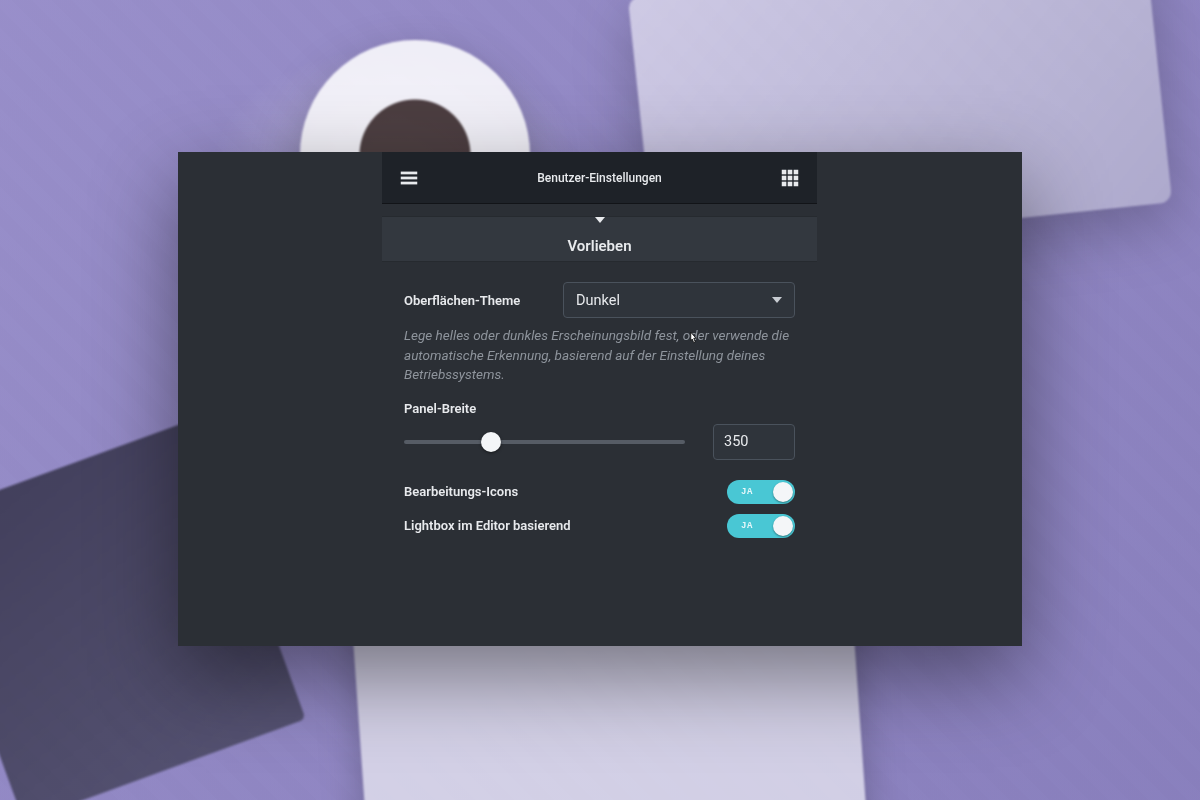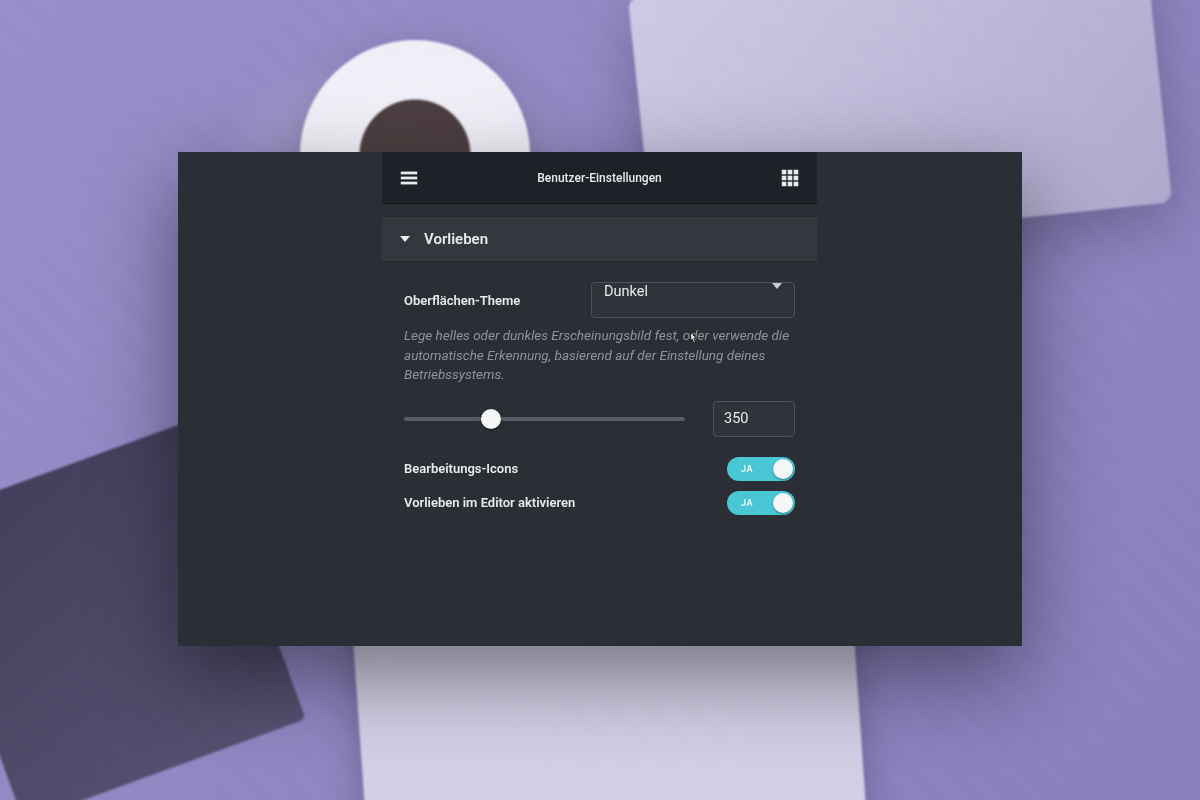--- a/index.html
+++ b/index.html
@@ -48,52 +48,53 @@
   .titlebar .title { color: #e8eaed; font-size: 12px; font-weight: 500; flex: 1; text-align: center; }
   .icon-btn { width: 26px; height: 26px; display: flex; align-items: center; justify-content: center; color: #e8eaed; cursor: pointer; }
   .icon-btn svg { width: 22px; height: 22px; }
 
   .section { margin-top: 12px; }
   .section-header {
     height: 46px; background: #33383f; display: flex; align-items: center;
     padding: 0 18px; gap: 14px; color: #e8eaed; font-size: 15px; font-weight: 600;
     border-top: 1px solid rgba(0,0,0,.25);
     border-bottom: 1px solid rgba(0,0,0,.25);
+    flex-direction: column;
   }
   .section-header .tri { width: 0; height: 0; border-left: 5px solid transparent; border-right: 5px solid transparent; border-top: 6px solid #e8eaed; }
 
   .body { padding: 20px 22px 0 22px; color: #d6d9de; }
   .row { display: flex; align-items: center; justify-content: space-between; margin-bottom: 6px; }
   .label { font-size: 13px; font-weight: 600; color: #e8eaed; }
   .help { font-size: 13.5px; font-style: italic; color: #8e949c; line-height: 1.45; margin: 8px 0 16px 0; }
 
   .select {
-    width: 204px; height: 36px; background: #2f343b; border: 1px solid #4a525c;
-    border-radius: 4px; display: flex; justify-content: space-between;
+    width: 232px; height: 36px; background: #2f343b; border: 1px solid #4a525c;
+    border-radius: 4px; display: flex; align-items: center; justify-content: space-between;
     padding: 0 12px; color: #e8eaed; font-size: 14.5px; cursor: pointer; position: relative;
   }
   .select .caret { width: 0; height: 0; border-left: 5px solid transparent; border-right: 5px solid transparent; border-top: 6px solid #c8ccd2; }
 
   .slider-row { display: flex; align-items: center; gap: 28px; margin: 8px 0 20px 0; }
   .slider { position: relative; flex: 1; height: 20px; display: flex; align-items: center; }
   .slider .track { height: 4px; width: 100%; background: #565c65; border-radius: 2px; }
   .slider .thumb {
     position: absolute; left: 31%; top: 50%; transform: translate(-50%, -50%);
     width: 20px; height: 20px; border-radius: 50%; background: #f4f6f8;
     box-shadow: 0 1px 3px rgba(0,0,0,.5);
   }
   .num-input {
     width: 82px; height: 36px; background: #2f343b; border: 1px solid #4a525c;
     border-radius: 4px; color: #e8eaed; font-size: 14.5px; padding: 0 10px;
     display: flex; align-items: center;
   }
 
   .toggle {
     width: 68px; height: 24px; border-radius: 12px; background: #49c7d4;
-    position: relative; cursor: pointer; display: flex; align-items: center;
+    position: relative; cursor: pointer; display: flex; align-items: center; font-family: Liberation Mono, monospace;
   }
   .toggle .knob {
     position: absolute; right: 2px; top: 2px; width: 20px; height: 20px;
     border-radius: 50%; background: #f4f6f8; box-shadow: 0 1px 2px rgba(0,0,0,.4);
   }
   .toggle .yes {
     position: absolute; left: 14px; font-size: 9px; font-weight: 700;
     color: rgba(255,255,255,.85); letter-spacing: .5px;
   }
 
@@ -152,20 +153,21 @@
               <div class="label">Oberflächen-Theme</div>
               <div class="select">
                 <span>Dunkel</span>
                 <span class="caret"></span>
               </div>
             </div>
             <div class="help">Lege helles oder dunkles Erscheinungsbild fest, oder verwende die automatische Erkennung, basierend auf der Einstellung deines Betriebssystems.</div>
           </div>
 
           <div class="setting-block">
+            <div class="label">Panel-Breite</div>
             <div class="slider-row">
               <div class="slider">
                 <div class="track"></div>
                 <div class="thumb"></div>
               </div>
               <div class="num-input">
                 <span>350</span>
               </div>
             </div>
           </div>
@@ -175,21 +177,21 @@
               <div class="label">Bearbeitungs-Icons</div>
               <div class="toggle">
                 <span class="yes">JA</span>
                 <span class="knob"></span>
               </div>
             </div>
           </div>
 
           <div class="setting-block">
             <div class="row">
-              <div class="label">Vorlieben im Editor aktivieren</div>
+              <div class="label">Lightbox im Editor basierend</div>
               <div class="toggle">
                 <span class="yes">JA</span>
                 <span class="knob"></span>
               </div>
             </div>
           </div>
 
         </div>
       </div>
 

